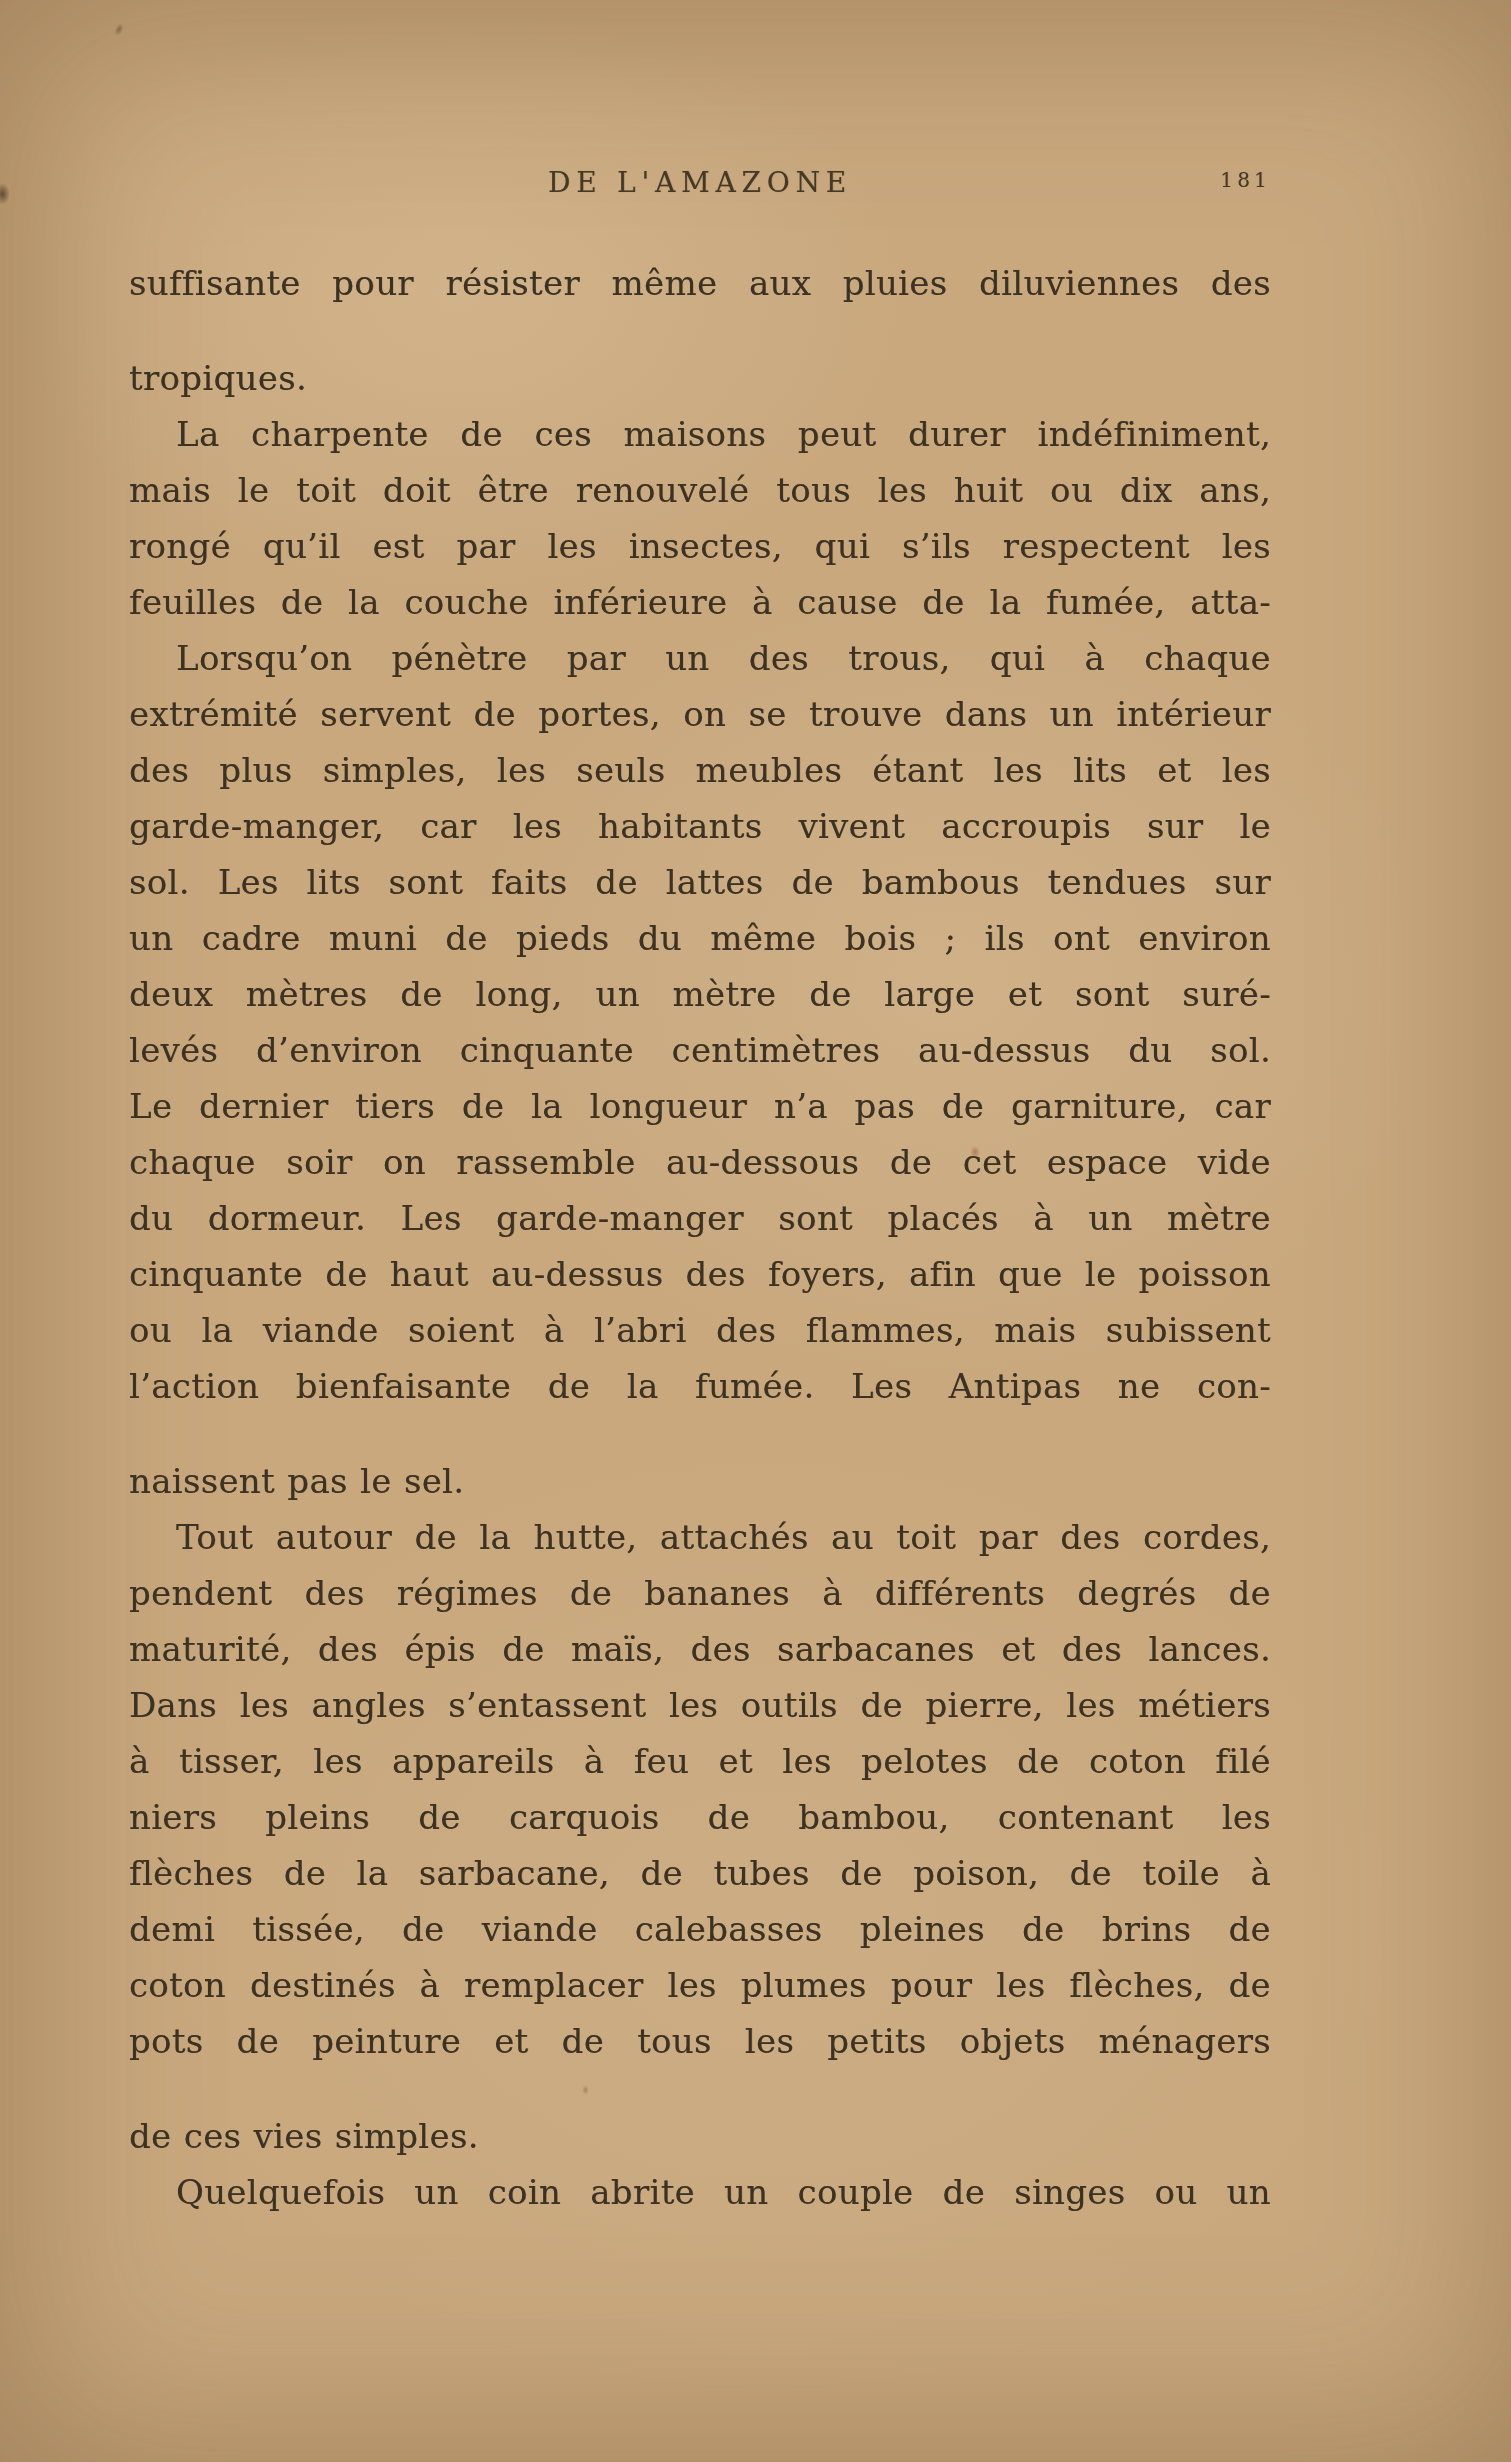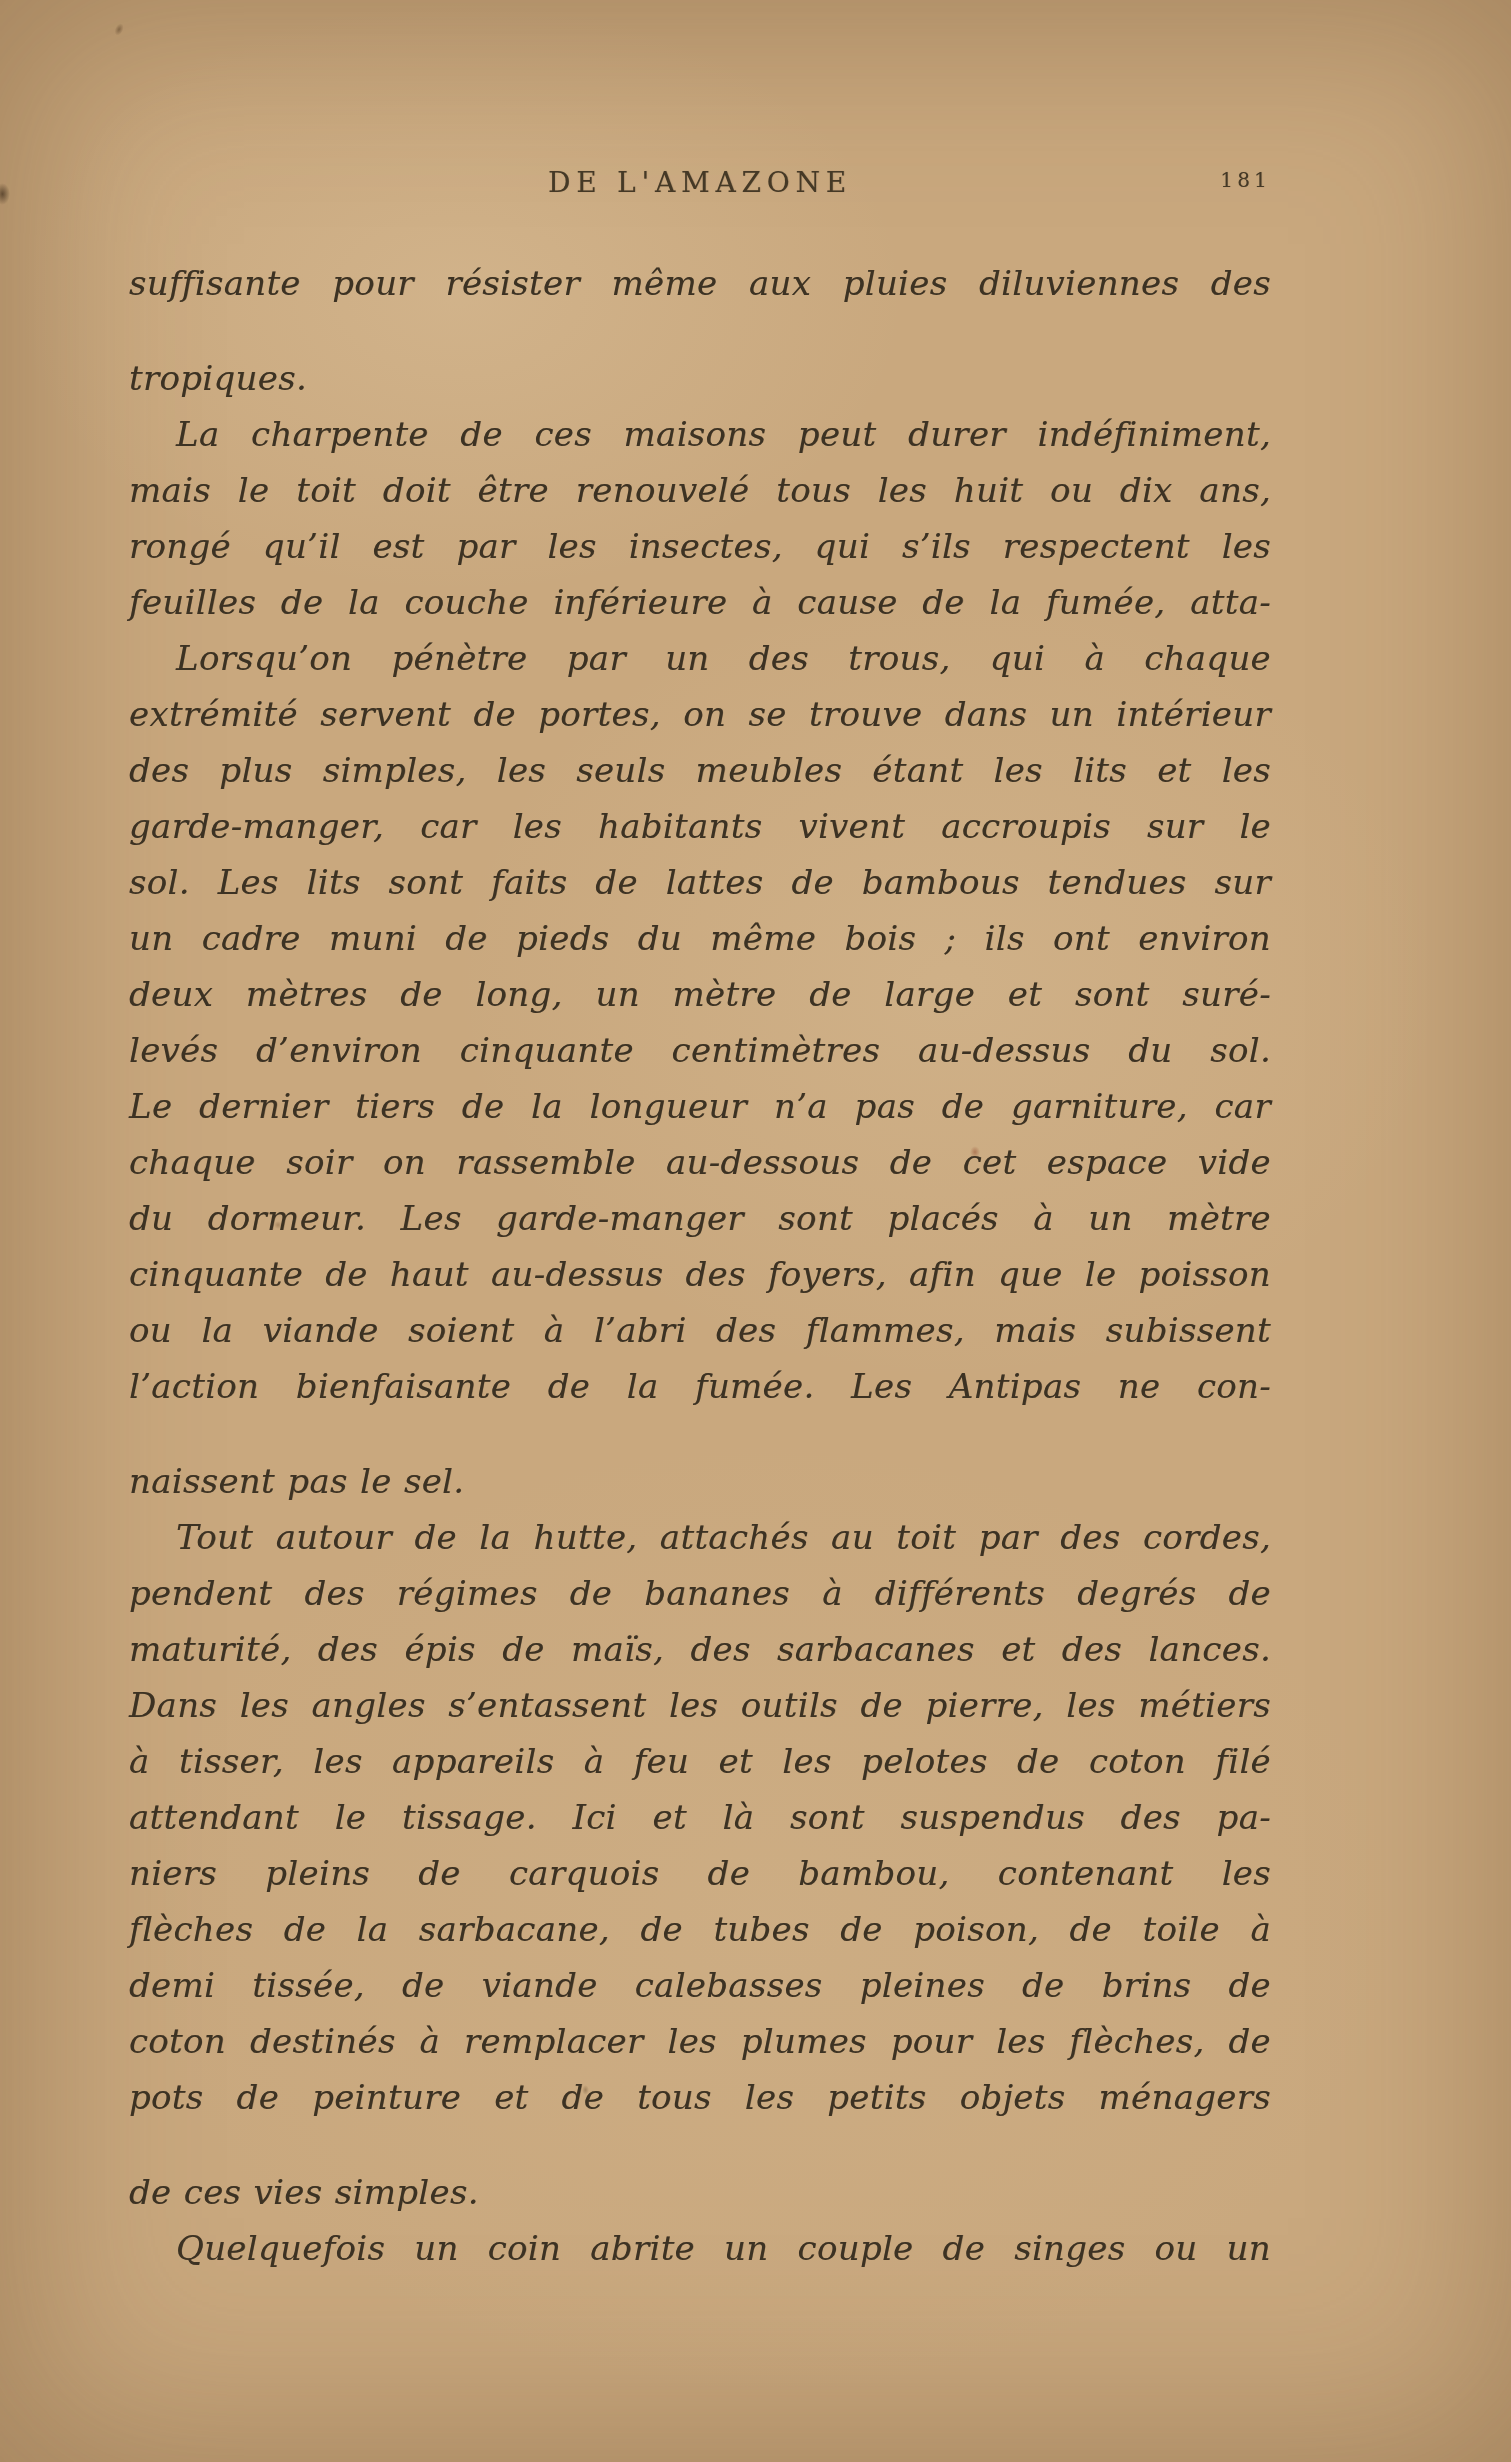--- a/index.html
+++ b/index.html
@@ -32,21 +32,20 @@
     text-shadow:0.4px 0.4px 0.7px rgba(55,43,28,0.35);
   }
   .text-block{
     position:absolute;left:129px;top:255px;width:1142px;
     font-size:34px;line-height:56px;
   }
   .line{
     text-align:justify;text-align-last:justify;
     letter-spacing:0.3px;word-spacing:1.2px;
     text-shadow:0.3px 0.3px 0.6px rgba(55,43,28,0.38);
-    font-style:italic;
   }
   .line.indent{text-indent:47px;}
   .line.para-end{text-align:left;text-align-last:left;margin-top:39px;}
   .speck{position:absolute;border-radius:50%;pointer-events:none;}
   .speck.s1{left:-5px;top:183px;width:15px;height:21.6px;background:radial-gradient(ellipse at center, rgba(70,52,32,0.75), rgba(70,52,32,0) 70%);}
   .speck.s2{left:115px;top:23px;width:8.3px;height:13.3px;background:radial-gradient(ellipse at center, rgba(90,66,40,0.55), rgba(90,66,40,0) 70%);transform:rotate(25deg);}
   .speck.s3{left:970px;top:1146px;width:10px;height:11.6px;background:radial-gradient(ellipse at center, rgba(150,80,50,0.55), rgba(150,80,50,0) 70%);}
   .speck.s4{left:274px;top:1221px;width:7.5px;height:7.5px;background:radial-gradient(ellipse at center, rgba(120,85,50,0.4), rgba(120,85,50,0) 70%);}
   .speck.s5{left:582px;top:2085px;width:6.6px;height:10px;background:radial-gradient(ellipse at center, rgba(100,72,42,0.4), rgba(100,72,42,0) 70%);}
 </style>
@@ -85,21 +84,20 @@
       <div class="line">du dormeur. Les garde-manger sont placés à un mètre</div>
       <div class="line">cinquante de haut au-dessus des foyers, afin que le poisson</div>
       <div class="line">ou la viande soient à l’abri des flammes, mais subissent</div>
       <div class="line">l’action bienfaisante de la fumée. Les Antipas ne con-</div>
       <div class="line para-end">naissent pas le sel.</div>
       <div class="line indent">Tout autour de la hutte, attachés au toit par des cordes,</div>
       <div class="line">pendent des régimes de bananes à différents degrés de</div>
       <div class="line">maturité, des épis de maïs, des sarbacanes et des lances.</div>
       <div class="line">Dans les angles s’entassent les outils de pierre, les métiers</div>
       <div class="line">à tisser, les appareils à feu et les pelotes de coton filé</div>
-      <div class="line">attendant le tissage. Ici et là sont suspendus des pa-</div>
       <div class="line">niers pleins de carquois de bambou, contenant les</div>
       <div class="line">flèches de la sarbacane, de tubes de poison, de toile à</div>
       <div class="line">demi tissée, de viande calebasses pleines de brins de</div>
       <div class="line">coton destinés à remplacer les plumes pour les flèches, de</div>
       <div class="line">pots de peinture et de tous les petits objets ménagers</div>
       <div class="line para-end">de ces vies simples.</div>
       <div class="line indent">Quelquefois un coin abrite un couple de singes ou un</div>
     </div>
 </div>
 

